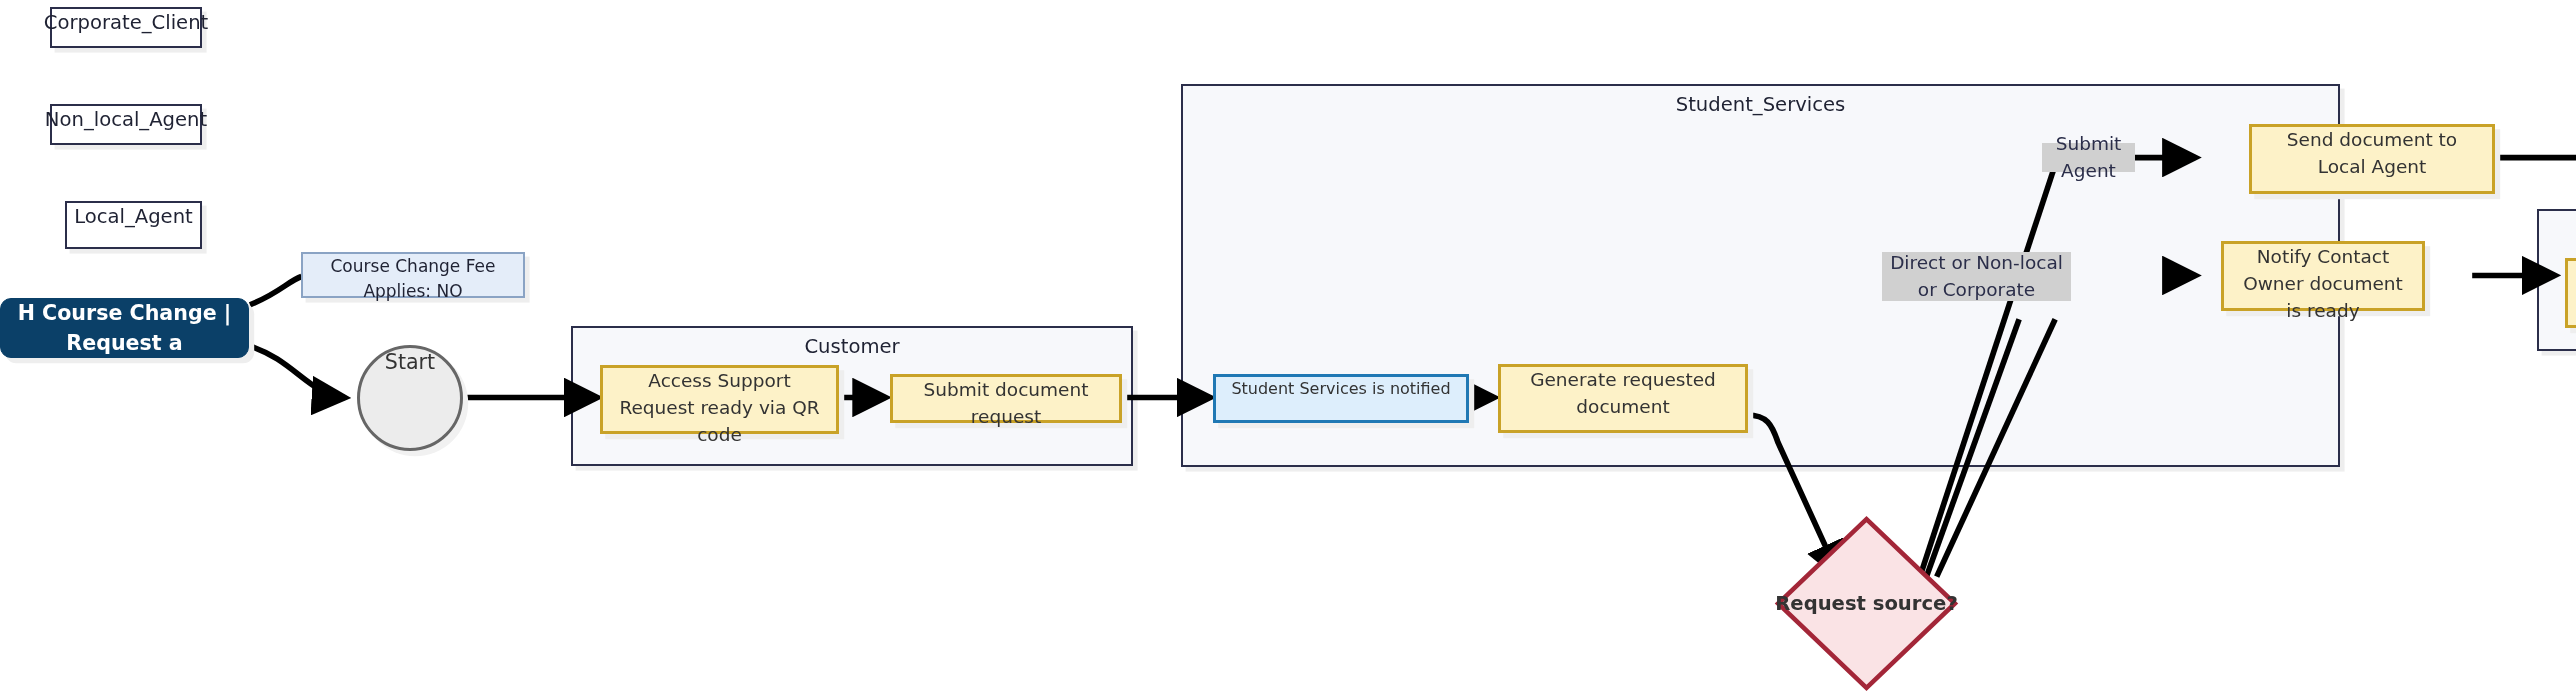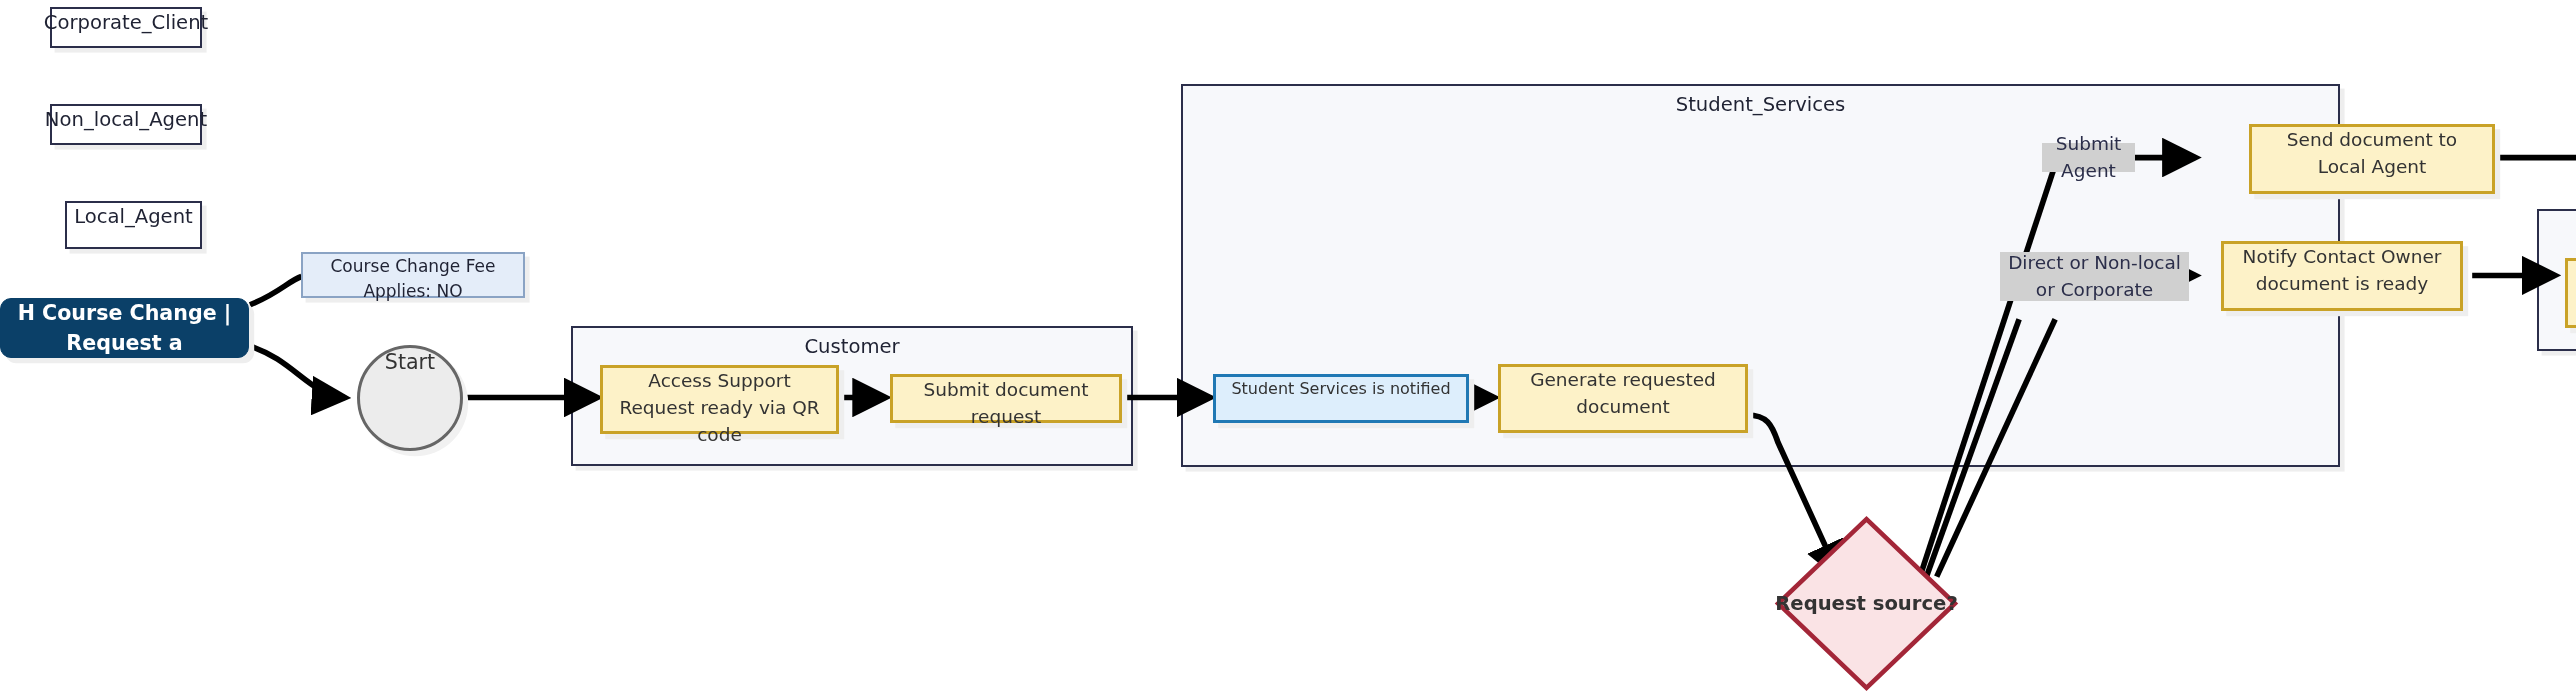--- a/index.html
+++ b/index.html
@@ -232,36 +232,36 @@
   </div>
 
   <div class="node task-box" style="left:1498px; top:364px; width:250px; height:69px; padding:0 11.3px;">
     <span>Generate requested document</span>
   </div>
 
   <div class="node task-box" style="left:2221px; top:124px; width:246px; height:70px; padding:0 13.4px;margin-left:28px;">
     <span>Send document to Local Agent</span>
   </div>
 
-  <div class="node task-box" style="left:2221px; top:241px; width:242px; height:70px; padding:0 13.4px;">
+  <div class="node task-box" style="left:2221px; top:241px; width:204px; height:70px; padding:0 13.4px;">
     <span>Notify Contact Owner document is ready</span>
   </div>
 
   <div class="diamond-wrap" style="left:1774px; top:515px; width:185px; height:177px;font-weight:bold;">
     <svg class="diamond-shape" viewBox="0 0 360 344" preserveAspectRatio="none">
       <polygon points="180,8 352,172 180,336 8,172" fill="#fae3e5" stroke="#a32638" stroke-width="9"></polygon>
     </svg>
     <div class="diamond-label">Request source?</div>
   </div>
 
   <div class="edge-label" style="left:2042px; top:143px; width:93px; height:29px;">
     <span>Submit Agent</span>
   </div>
 
-  <div class="edge-label" style="left:2000px; top:252px; width:189px; height:49px;">
+  <div class="edge-label" style="left:1882px; top:252px; width:189px; height:49px;">
     <span>Direct or Non-local or Corporate</span>
   </div>
 
   <div class="node task-box" style="left:2565px; top:258px; width:248px; height:70px; padding:0 13.4px;">
     
   </div>
 
 </div>
 
 

